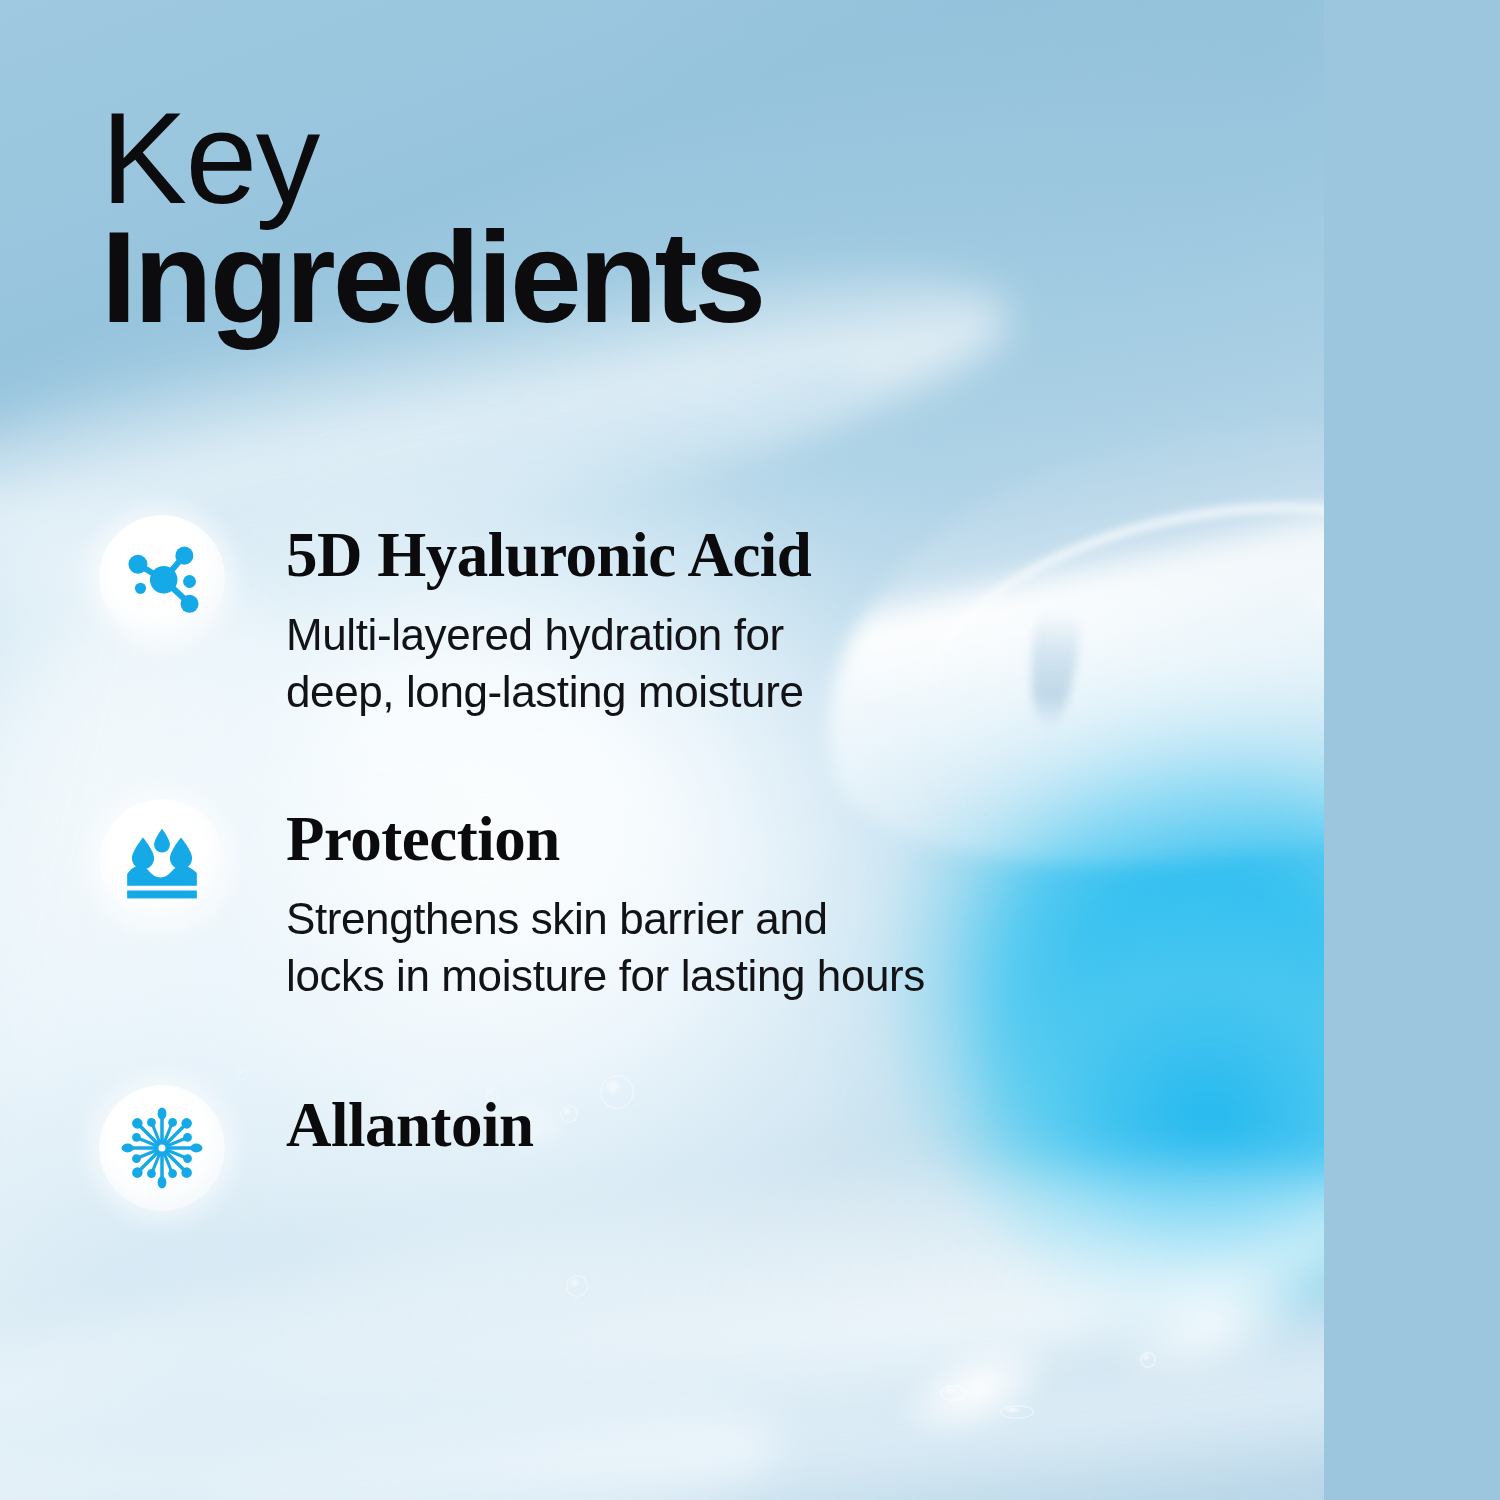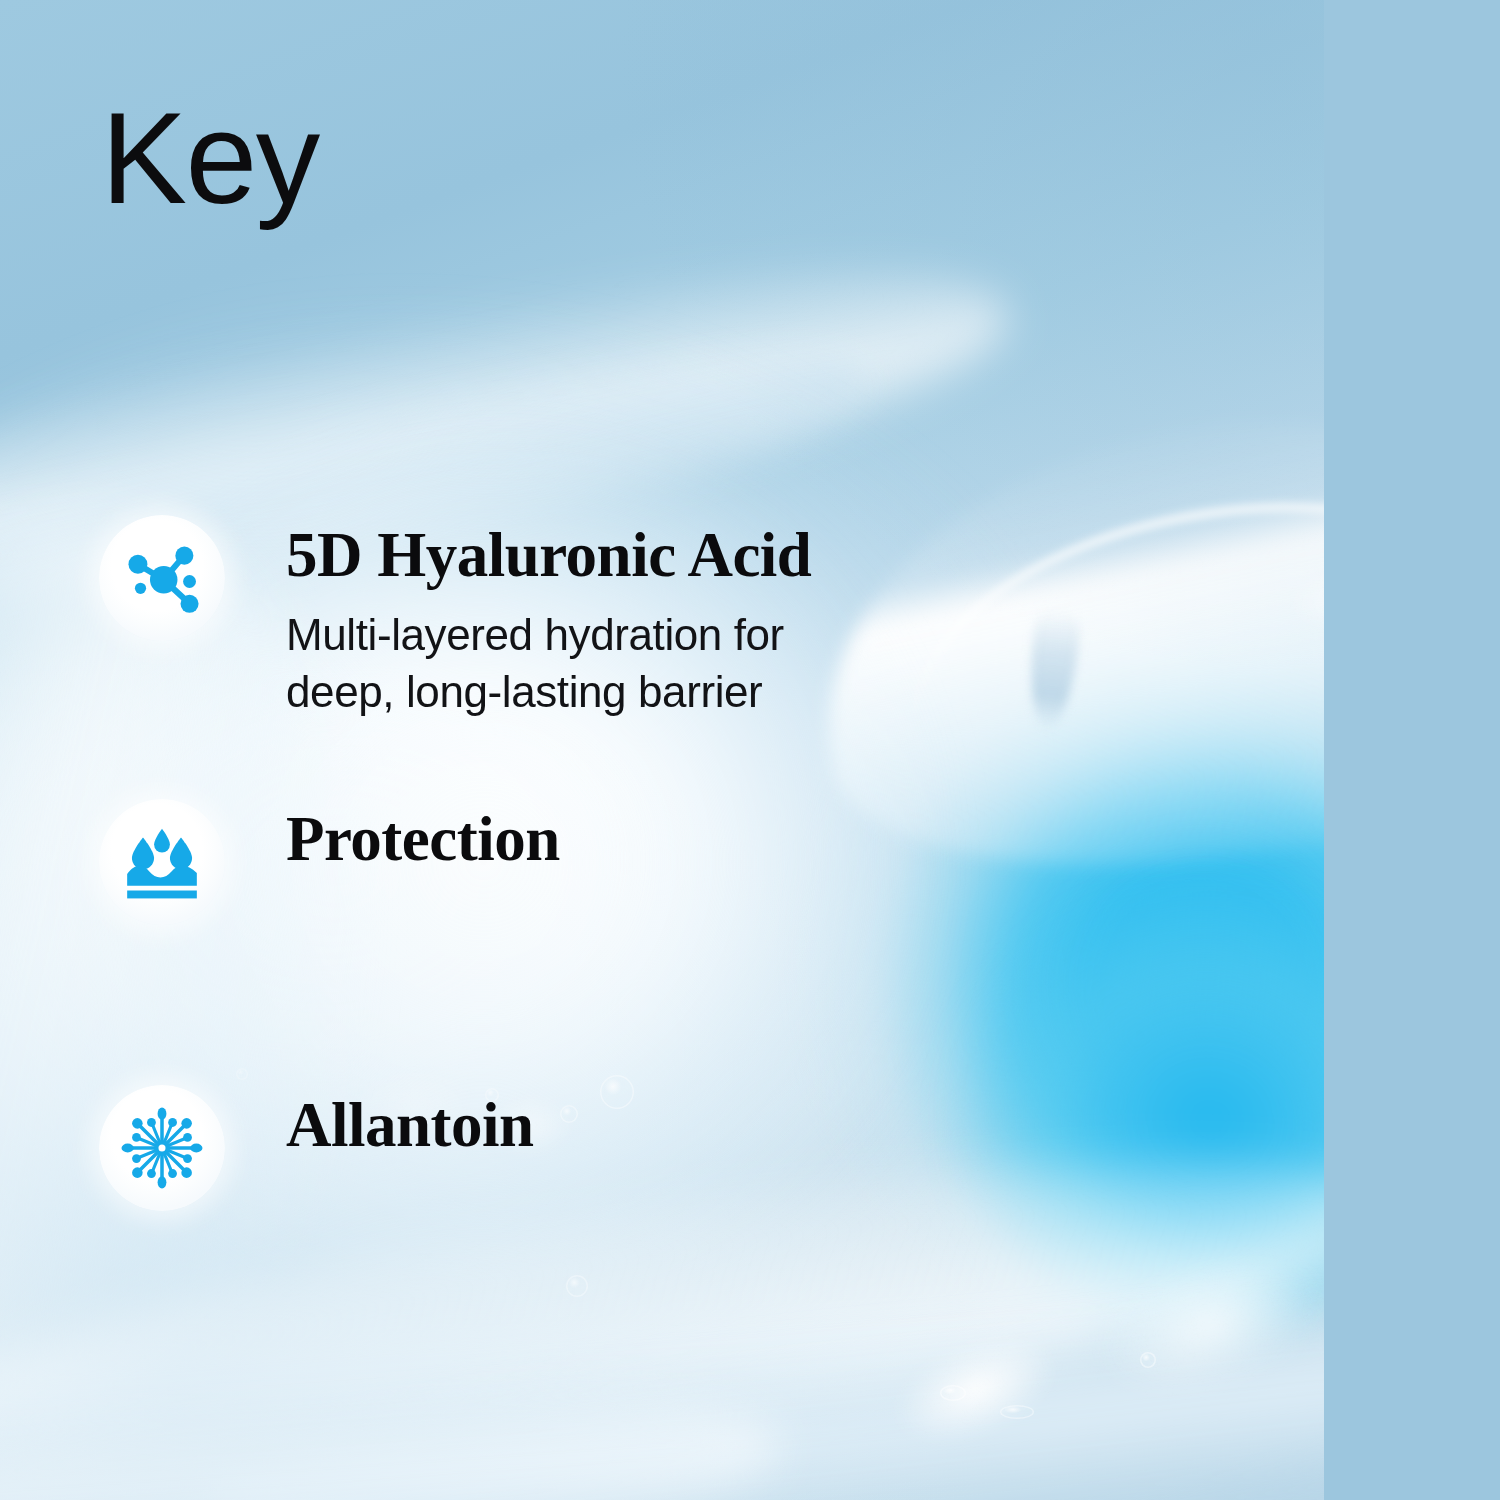--- a/index.html
+++ b/index.html
@@ -329,20 +329,21 @@
   <div class="bubble b5"></div>
   <div class="bubble b6"></div>
   <div class="bubble b7"></div>
   <div class="bubble b8"></div>
   <div class="bg-layer bg-finish"></div>
 
   <div class="content">
 
     <div class="title-block">
       <span class="title-line title-key">Key</span>
+      <span class="title-line title-ingredients">Ingredients</span>
     </div>
 
     <div class="ingredient-list">
 
       <div class="ingredient-row row-1">
         <div class="icon-badge">
           <span>
             <svg width="86" height="86" viewBox="0 0 100 100" aria-hidden="true">
               <g fill="#16A9E8">
 
@@ -357,21 +358,21 @@
 
                 <circle cx="25" cy="62" r="6.5"></circle>
                 <circle cx="82" cy="54" r="7.5"></circle>
               </g>
             </svg>
           </span>
         </div>
         <div class="row-text">
           <div class="ing-name">5D Hyaluronic Acid</div>
           <div class="ing-desc">Multi-layered hydration for
-deep, long-lasting barrier</div>
+deep, long-lasting moisture</div>
         </div>
       </div>
 
       <div class="ingredient-row row-2">
         <div class="icon-badge">
           <span>
             <svg width="80" height="76" viewBox="0 0 100 96" aria-hidden="true">
               <g fill="#16A9E8">
 
                 <path d="M26 17 C26 17 12 34 12 43 a14 14 0 0 0 28 0 C40 34 26 17 26 17 Z"></path>
@@ -382,20 +383,22 @@
 
                 <path d="M6 63 C16 50 26 50 34 60 C42 70 54 70 62 60 C70 50 82 50 94 62 L94 78 L6 78 Z"></path>
 
                 <rect x="6" y="84" width="88" height="10"></rect>
               </g>
             </svg>
           </span>
         </div>
         <div class="row-text">
           <div class="ing-name">Protection</div>
+          <div class="ing-desc">Strengthens skin barrier and
+locks in moisture for lasting hours</div>
         </div>
       </div>
 
       <div class="ingredient-row row-3">
         <div class="icon-badge">
           <span>
             <svg width="88" height="88" viewBox="0 0 100 100" aria-hidden="true">
               <g id="burst" fill="#16A9E8" stroke="#16A9E8">
 
                 <g stroke-width="4" stroke-linecap="round">

